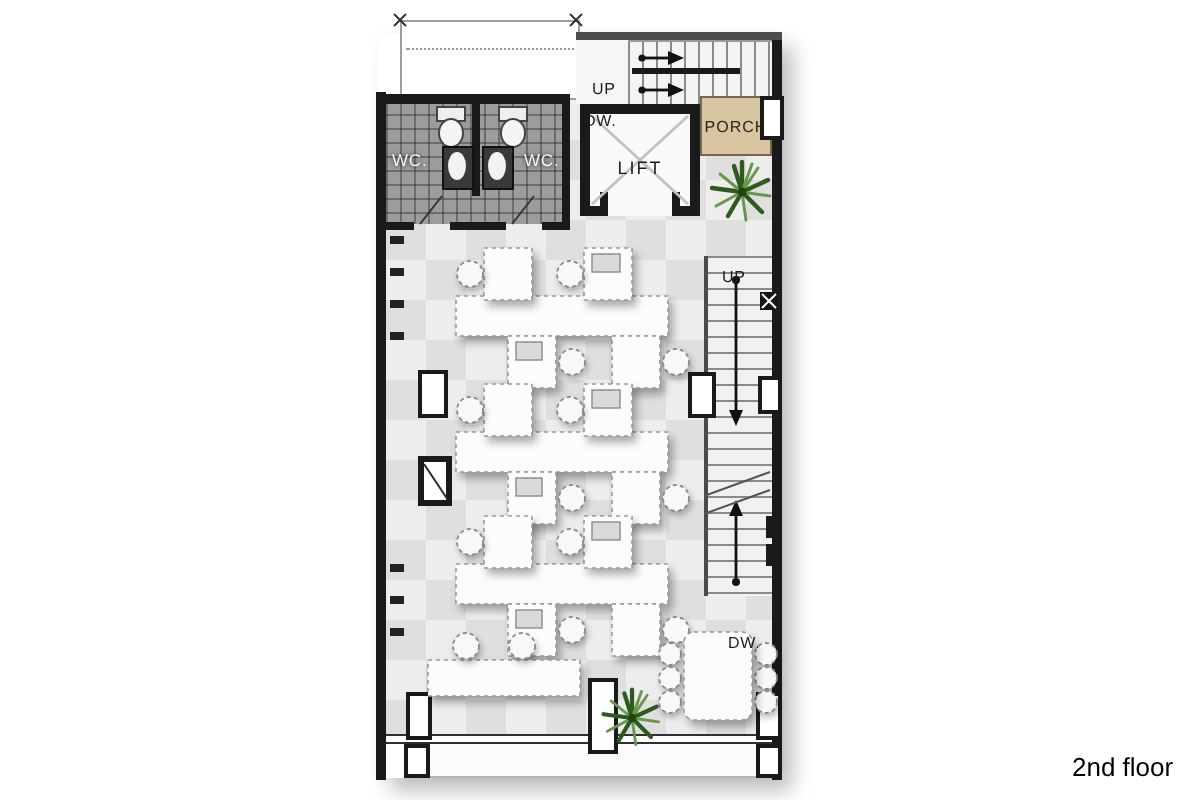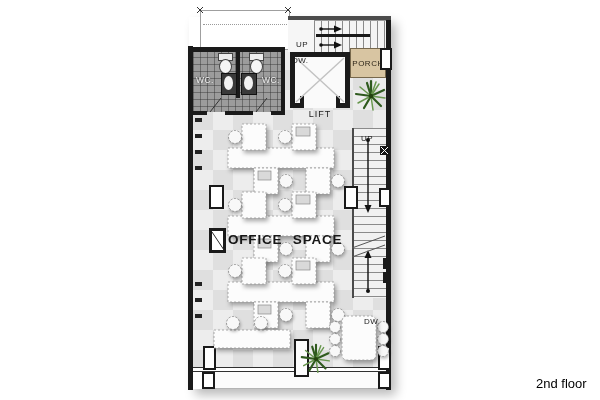--- a/index.html
+++ b/index.html
@@ -253,20 +253,19 @@
     </g>
 
     <rect x="295" y="340" width="13" height="36" fill="#fdfdfd" stroke="#1a1a1a" stroke-width="2"></rect>
 
     <use href="#plantShape" transform="translate(371,96)"></use>
     <use href="#plantShape" transform="translate(316,359) scale(0.95)"></use>
   </svg>
 
   <div class="abs lbl lbl-stair" style="left:296px;top:24px;">UP</div>
   <div class="abs lbl lbl-stair" style="left:292px;top:40px;">DW.</div>
-  <div class="abs lbl lbl-lift" style="left:290px;top:79px;width:60px;margin-top:30px;">LIFT</div>
+  <div class="abs lbl lbl-lift" style="left:290px;top:79px;width:60px;">LIFT</div>
   <div class="abs lbl lbl-wc" style="left:196px;top:75px;">WC.</div>
   <div class="abs lbl lbl-wc" style="left:262px;top:75px;">WC.</div>
   <div class="abs lbl lbl-stair" style="left:361px;top:118px;">UP</div>
   <div class="abs lbl lbl-stair" style="left:364px;top:301px;">DW.</div>
-  <div class="abs lbl lbl-office" style="left:228px;top:232px;">OFFICE SPACE</div>
   <div class="abs lbl caption" style="left:536px;top:376px;">2nd floor</div>
 </div>
 
 </body></html>

